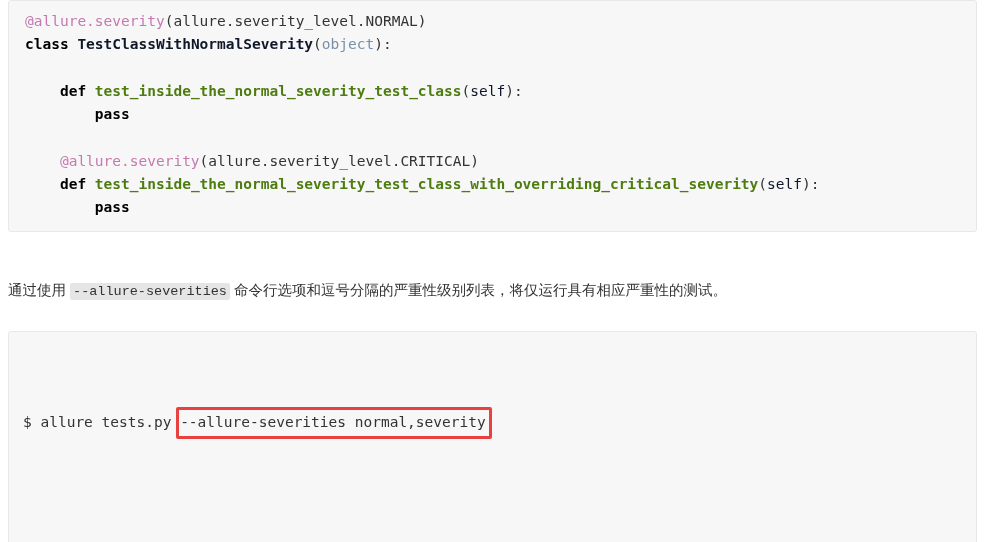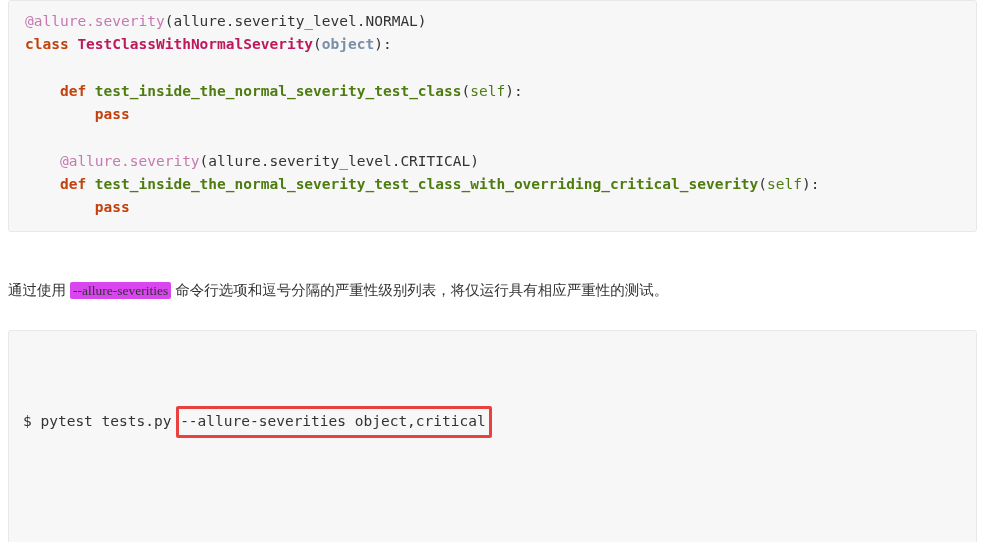--- a/index.html
+++ b/index.html
@@ -36,39 +36,39 @@
     white-space: pre;
     overflow: hidden;
   }
   .code-block .ln {
     display: block;
     min-height: 23.3px;
   }
 
   
   .tok-decorator { color: #c678b0; }
-  .tok-kw        { color: #c2410c; font-weight: bold; }
-  .tok-classname { color: #be185d; font-weight: bold; }
+  .tok-kw        { color: #000000; font-weight: bold; }
+  .tok-classname { color: #0f172a; font-weight: bold; }
   .tok-funcname  { color: #4d7c0f; font-weight: bold; }
-  .tok-builtin   { color: #7790a8; font-weight: bold; }
-  .tok-self      { color: #4d7c0f; }
+  .tok-builtin   { color: #7790a8; }
+  .tok-self      { color: #0f172a; }
   .tok-plain     { color: #333333; }
 
   
   .para {
     margin: 0 8px;
     font-size: 14.5px;
     line-height: 24px;
     color: #333333;
     font-family: "Liberation Sans", "DejaVu Sans", sans-serif;
   }
   .inline-code {
-    font-family: Liberation Serif, serif;
+    font-family: Liberation Mono, monospace;
     font-size: 13.5px;
-    background: #d946ef;
+    background: #e5e5e5;
     border-radius: 2px;
     padding: 1px 3px;
     color: #333333;
     margin-top: 12px;
   }
 
   
   .term-block {
     background: #f7f7f8;
     border: 1px solid #e8e8e8;
@@ -118,21 +118,21 @@
 
 
   <div class="spacer-22"></div>
 
   <p class="para"><span>通过使用 </span><code class="inline-code">--allure-severities</code><span> 命令行选项和逗号分隔的严重性级别列表，将仅运行具有相应严重性的测试。</span></p>
 
   <div class="spacer-27"></div>
 
   <div class="term-block">
 
-    <span class="term-row"><span>$ pytest tests.py </span><span id="hl-target">--allure-severities object,critical</span></span>
+    <span class="term-row"><span>$ allure tests.py </span><span id="hl-target">--allure-severities normal,severity</span></span>
 
     <span class="term-line"> </span>
 
     
 
     
 
     
 
     

